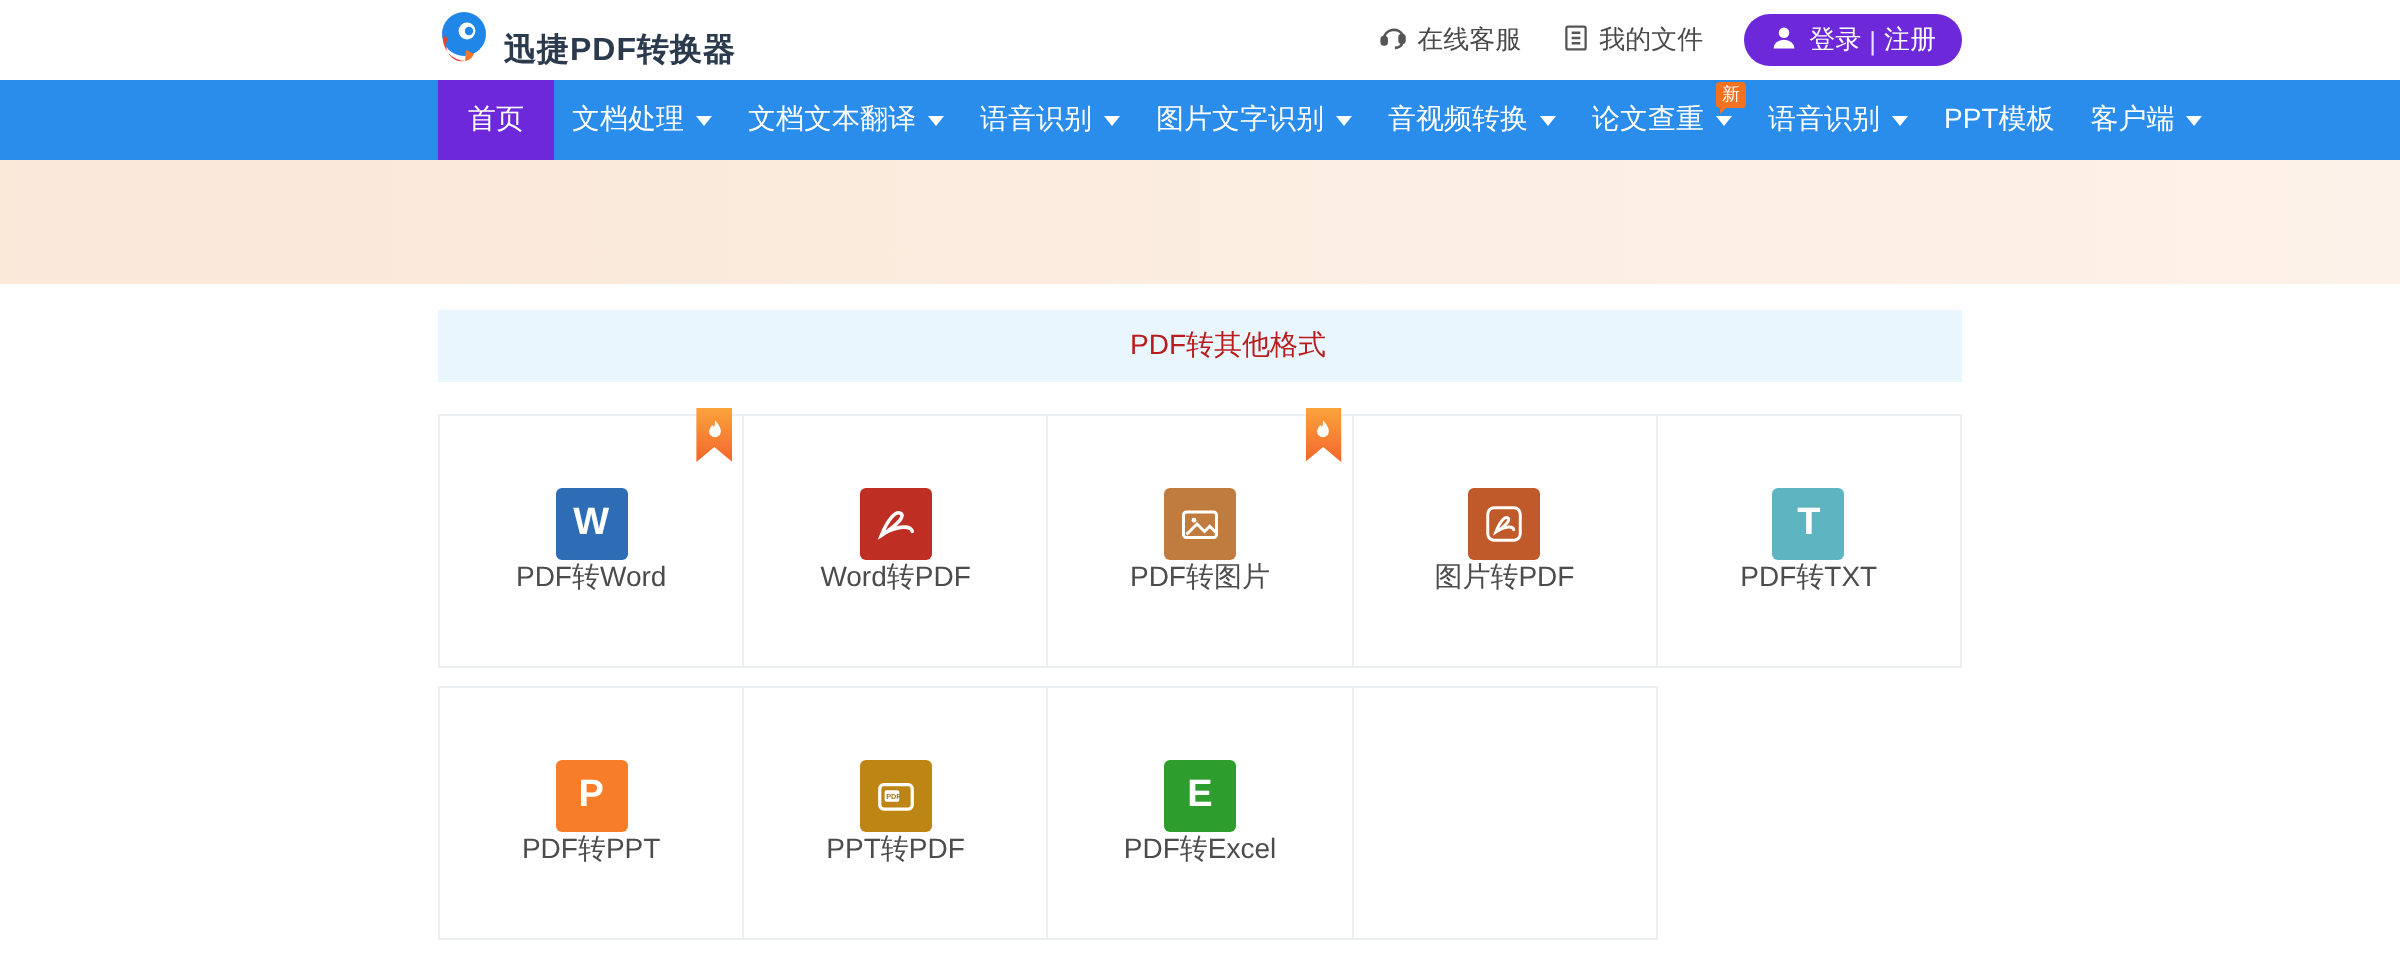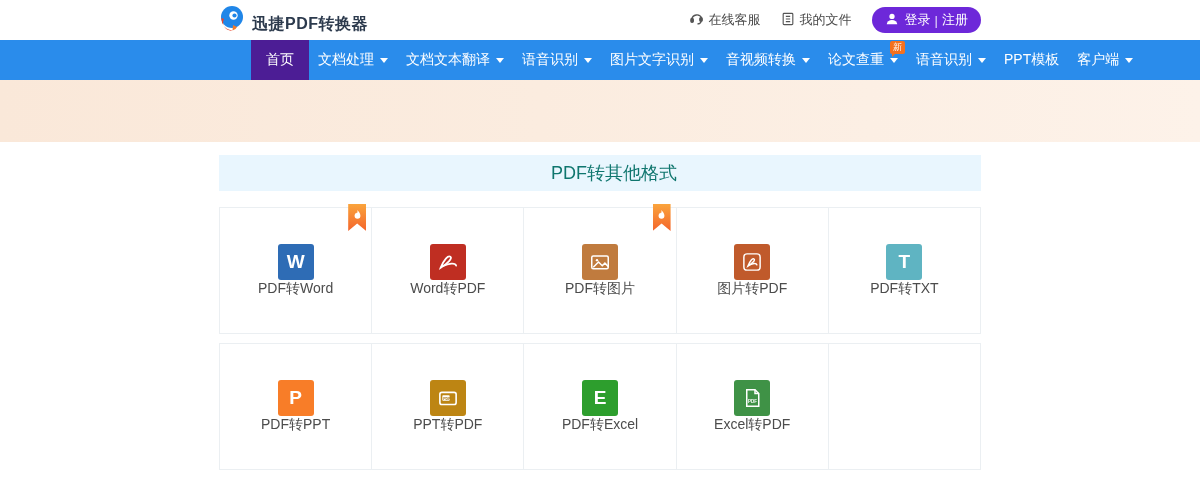--- a/index.html
+++ b/index.html
@@ -13,31 +13,31 @@
   .brand-title { font-size:16px; font-weight:bold; color:#2c3a4d; letter-spacing:.5px; }
   .top-right { display:flex; align-items:center; gap:20px; }
   .top-link { display:flex; align-items:center; gap:5px; font-size:13px; color:#4a4a4a; cursor:pointer; }
   .login-btn { display:flex; align-items:center; gap:6px; height:26px; padding:0 13px; background:#6d28d9; border-radius:13px; color:#fff; font-size:13px; cursor:pointer; }
   .login-btn .sep { opacity:.85; margin:0 -2px; }
 
   
   .nav { height:40px; background:#2a8ceb; }
   .nav .container { display:flex; height:40px; align-items:stretch; justify-content:space-between; }
   .nav-item { position:relative; display:flex; align-items:center; padding:0 9px; color:#fff; font-size:14px; cursor:pointer; white-space:nowrap; }
-  .nav-item.active { background:#4c1d95; padding:0 15px;margin-left:32px; }
+  .nav-item.active { background:#6d28d9; padding:0 15px; }
   .nav-item.has-arrow::after { content:""; display:inline-block; margin-left:6px; border-left:4px solid transparent; border-right:4px solid transparent; border-top:5px solid #fff; }
   .nav-badge { position:absolute; top:1px; right:2px; background:#f4711f; color:#fff; font-size:9px; line-height:1; padding:2px 3px; border-radius:2px; }
   .nav-badge::after { content:""; position:absolute; left:2px; bottom:-3px; border:2px solid transparent; border-top-color:#f4711f; border-left-color:#f4711f; }
 
   
   .banner { height:62px; background:linear-gradient(90deg,#fae8d9 0%,#fbecdf 45%,#fdf2e9 100%); }
 
   
   .section-bar { margin:13px auto 16px; width:762px; height:36px; background:#e9f6fe; display:flex; align-items:center; justify-content:center; }
-  .section-bar span { font-size:18px; color:#0f766e;margin-left:28px; }
+  .section-bar span { font-size:14px; color:#b91c1c;margin-left:28px; }
 
   
   .grid { width:762px; margin:0 auto 9px; display:grid; grid-template-columns:repeat(5,1fr); border-left:1px solid #ebeff2; }
   .card { position:relative; height:127px; border:1px solid #ebeff2; border-left:none; display:flex; flex-direction:column; align-items:center; justify-content:center; cursor:pointer; background:#fff; }
   .card-label { font-size:14px; color:#4c4c4c; }
   .tile { width:36px; height:36px; border-radius:3px; display:flex; align-items:center; justify-content:center; color:#fff; }
   .tile .letter { font-size:19px; font-weight:bold; color:#fff; font-family:"Liberation Sans",sans-serif; }
   .hot-badge { position:absolute; top:-4px; right:5px; width:18px; height:27px; background:linear-gradient(180deg,#faa43c,#f4652c); clip-path:polygon(0 0,100% 0,100% 100%,50% 72%,0 100%); display:flex; justify-content:center; padding-top:5px; }
   .empty-card { cursor:default; }
 </style>
@@ -216,26 +216,16 @@
     <div class="card-label">PPT转PDF</div>
   </div>
 
   <div class="card">
     <div class="tile" style="background: rgb(45, 158, 45);">
         <span class="letter">E</span>
       </div>
     <div class="card-label">PDF转Excel</div>
   </div>
 
-  <div class="card">
-    <div class="tile" style="background: rgb(63, 146, 70);">
-      <svg width="24" height="24" viewBox="0 0 32 32" fill="none" stroke="#fff" stroke-width="2">
-        <path d="M9 5 h11 l5 5 v17 h-16 z"></path>
-        <path d="M20 5 v5 h5"></path>
-        <text x="10.5" y="22" font-size="6" font-weight="bold" fill="#fff" stroke="none" font-family="Liberation Sans,sans-serif">PDF</text>
-      </svg>
-    </div>
-    <div class="card-label">Excel转PDF</div>
-  </div>
 
   <div class="card empty-card"></div>
 
 </div>
 
 </body></html>

